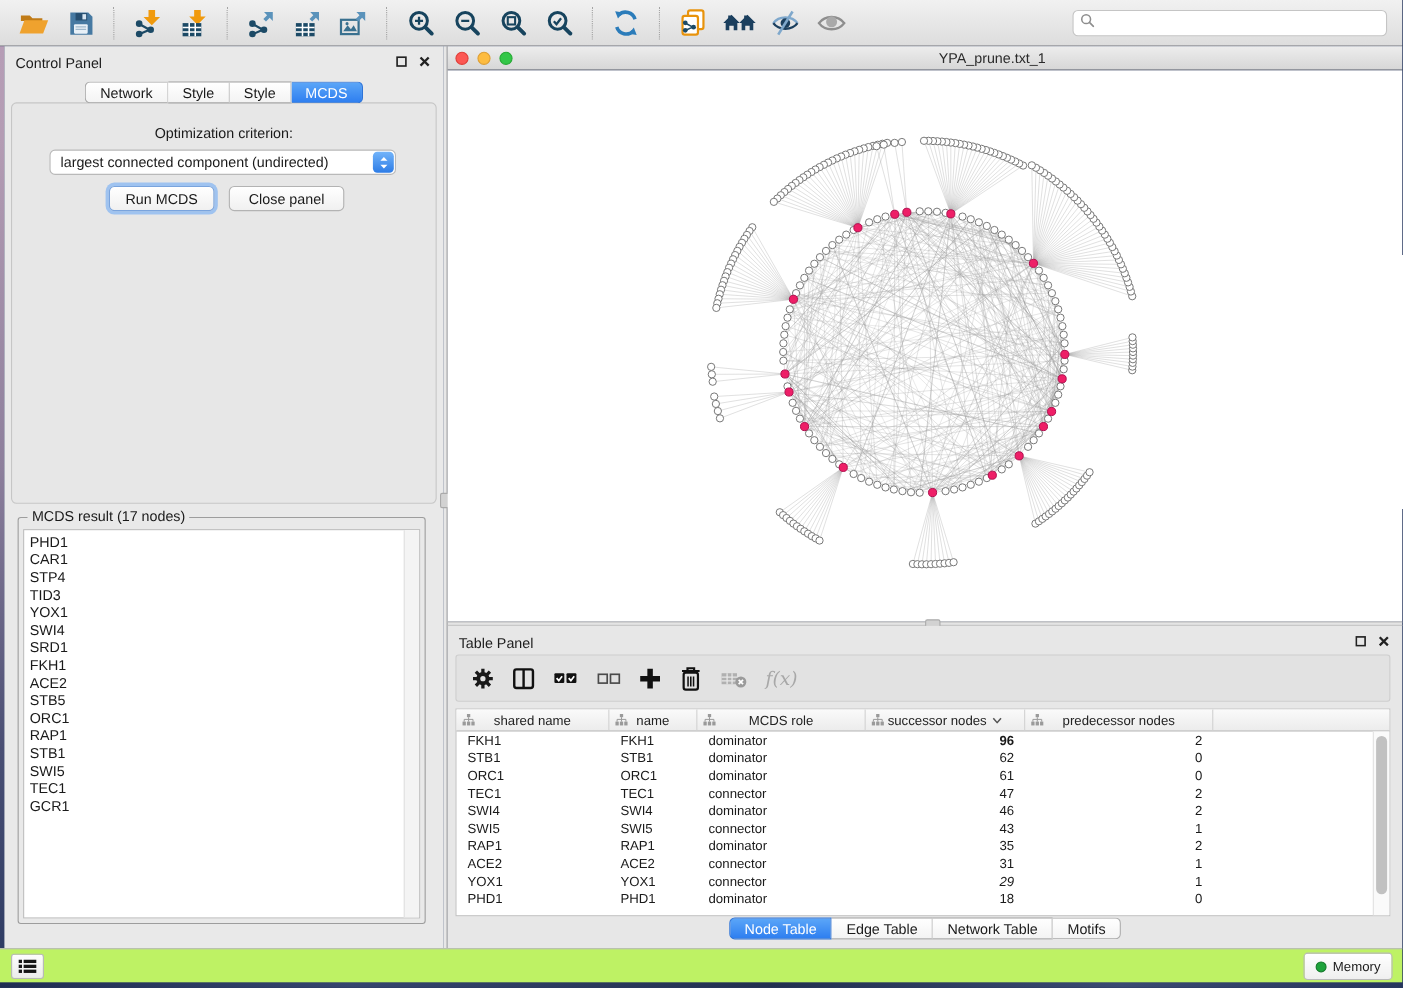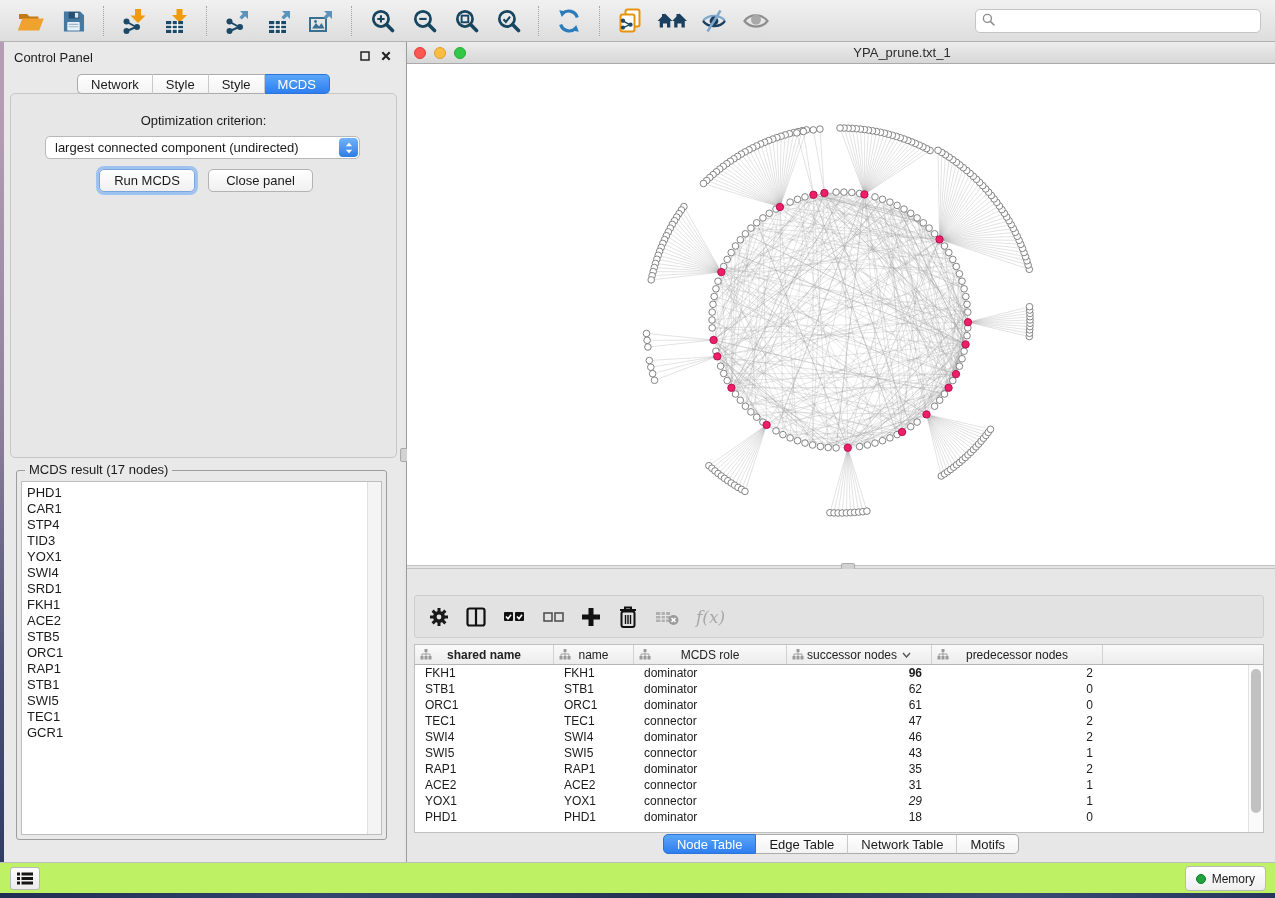--- a/index.html
+++ b/index.html
@@ -1156,20 +1156,35 @@
         <circle cx="310.3" cy="292.4" r="3.7" fill="#ee1f67" stroke="#b00e4e" stroke-width="0.9"></circle>
         <circle cx="306.6" cy="276.0" r="3.7" fill="#ee1f67" stroke="#b00e4e" stroke-width="0.9"></circle>
         <circle cx="314.3" cy="208.1" r="3.7" fill="#ee1f67" stroke="#b00e4e" stroke-width="0.9"></circle>
       </svg>
   </div>
   <div class="h-split">
       <div class="h-grip"></div>
     </div>
 
   <div class="table-panel">
+    <div class="tp-header">
+      <span class="panel-title">Table Panel</span>
+      <span class="win-icons">
+        <span class="wic">
+            <svg width="10" height="10" viewBox="0 0 10 10">
+              <rect x="1" y="1" width="8" height="8" fill="none" stroke="#222" stroke-width="1.5"></rect>
+            </svg>
+          </span>
+        <span class="wic">
+            <svg width="10" height="10" viewBox="0 0 10 10">
+              <path d="M1.3 1.3 8.7 8.7 M8.7 1.3 1.3 8.7" stroke="#222" stroke-width="2.1"></path>
+            </svg>
+          </span>
+      </span>
+    </div>
     <div class="tp-toolbar" id="tpIcons">
         <span class="tp-btn">
           <svg width="22" height="22" viewBox="0 0 22 22">
             <g stroke="#1a1a1a" stroke-width="3">
               <path d="M11 2v18 M2 11h18 M4.6 4.6 17.4 17.4 M17.4 4.6 4.6 17.4"></path>
             </g>
             <circle cx="11" cy="11" r="6" fill="#1a1a1a"></circle>
             <circle cx="11" cy="11" r="2.4" fill="#e2e2e2"></circle>
           </svg>
         </span>
@@ -1214,21 +1229,21 @@
           </svg>
         </span>
         <span class="tp-btn">
           <svg width="36" height="24" viewBox="0 0 36 24">
             <text x="1" y="18" font-family="'DejaVu Serif',serif" font-style="italic" font-size="17" fill="#a8a8a8">f(x)</text>
           </svg>
         </span>
       </div>
     <div class="tp-table">
       <div class="thead" id="tblHead">
-          <div class="th" style="width: 139px; font-weight: bold;">
+          <div class="th" style="width: 139px;">
             <svg class="attr-ic" width="12" height="11" viewBox="0 0 12 11">
               <g fill="#9a9a9a">
                 <rect x="4.5" y="0" width="3" height="3"></rect>
                 <rect x="0.5" y="7" width="3" height="3.5"></rect>
                 <rect x="4.5" y="7" width="3" height="3.5"></rect>
                 <rect x="8.5" y="7" width="3" height="3.5"></rect>
               </g>
               <path d="M6 3v2 M2 7V5h8v2 M6 5v2" stroke="#9a9a9a" stroke-width="0.9" fill="none"></path>
             </svg>
             <span>shared name</span>

